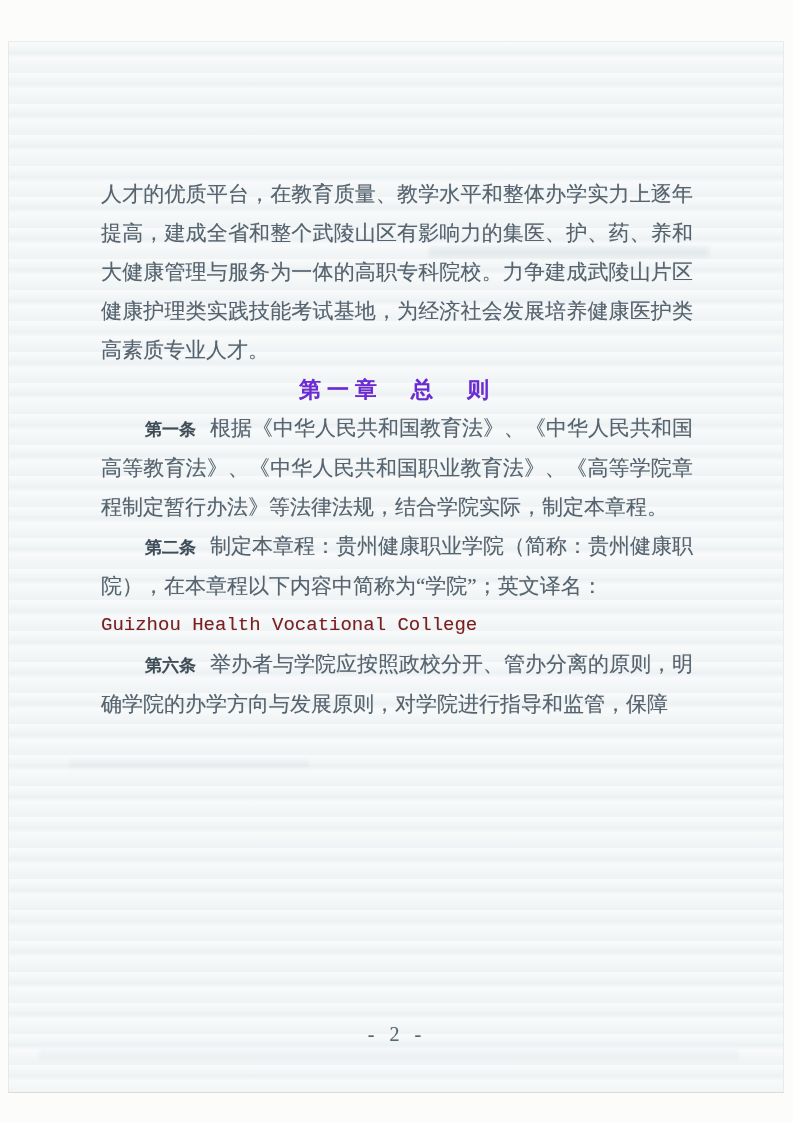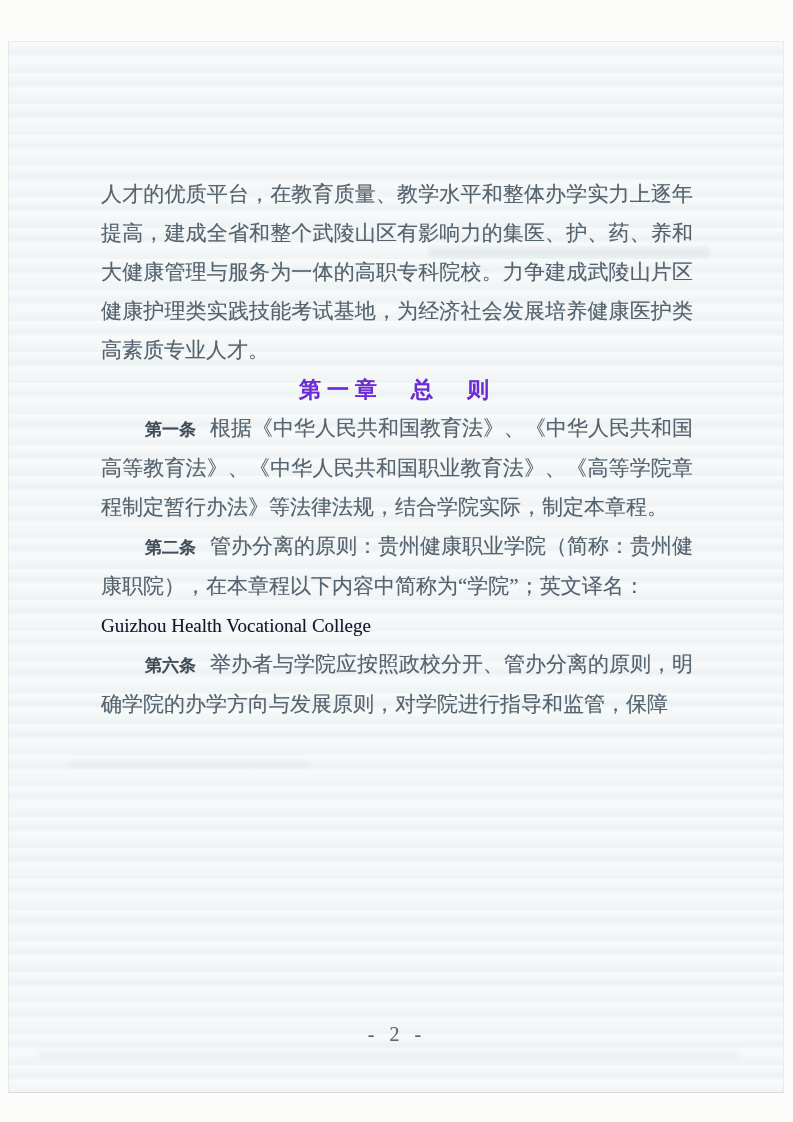--- a/index.html
+++ b/index.html
@@ -75,23 +75,23 @@
   .artnum {
     font-family: "Liberation Sans", sans-serif;
     font-weight: bold;
     font-size: 17px;
     color: #3f4d58;
     padding-right: 14px;
   }
   .english {
     display: block;
     text-indent: 0;
-    font-family: Liberation Serif, serif;
+    font-family: Liberation Mono, monospace;
     font-size: 19px;
-    color: #0f172a;
+    color: #7f1d1d;
   }
   .pagenum {
     position: absolute;
     left: 0;
     width: 776px;
     top: 981px;
     text-align: center;
     font-size: 20px;
     letter-spacing: 5px;
     color: #5a6872;
@@ -109,21 +109,21 @@
     <div class="artifact" style="left:30px; top:1008px; width:700px; height:10px; background:rgba(160,175,185,0.07);"></div>
 
     <div class="content">
 
       <p class="para">人才的优质平台，在教育质量、教学水平和整体办学实力上逐年提高，建成全省和整个武陵山区有影响力的集医、护、药、养和大健康管理与服务为一体的高职专科院校。力争建成武陵山片区健康护理类实践技能考试基地，为经济社会发展培养健康医护类高素质专业人才。</p>
 
       <h2 class="chapter">第一章　总　则</h2>
 
       <p class="para indent"><b class="artnum">第一条</b><span>根据《中华人民共和国教育法》、《中华人民共和国高等教育法》、《中华人民共和国职业教育法》、《高等学院章程制定暂行办法》等法律法规，结合学院实际，制定本章程。</span></p>
 
-      <p class="para indent"><b class="artnum">第二条</b><span>管办分离的原则：贵州健康职业学院（简称：贵州健康职院），在本章程以下内容中简称为“学院”；英文译名：</span><span class="english">Guizhou Health Vocational College</span></p>
+      <p class="para indent"><b class="artnum">第二条</b><span>制定本章程：贵州健康职业学院（简称：贵州健康职院），在本章程以下内容中简称为“学院”；英文译名：</span><span class="english">Guizhou Health Vocational College</span></p>
 
 
 
 
       <p class="para indent"><b class="artnum">第六条</b><span>举办者与学院应按照政校分开、管办分离的原则，明确学院的办学方向与发展原则，对学院进行指导和监管，保障</span></p>
 
     </div>
 
     <div class="pagenum">- 2 -</div>
   </div>

